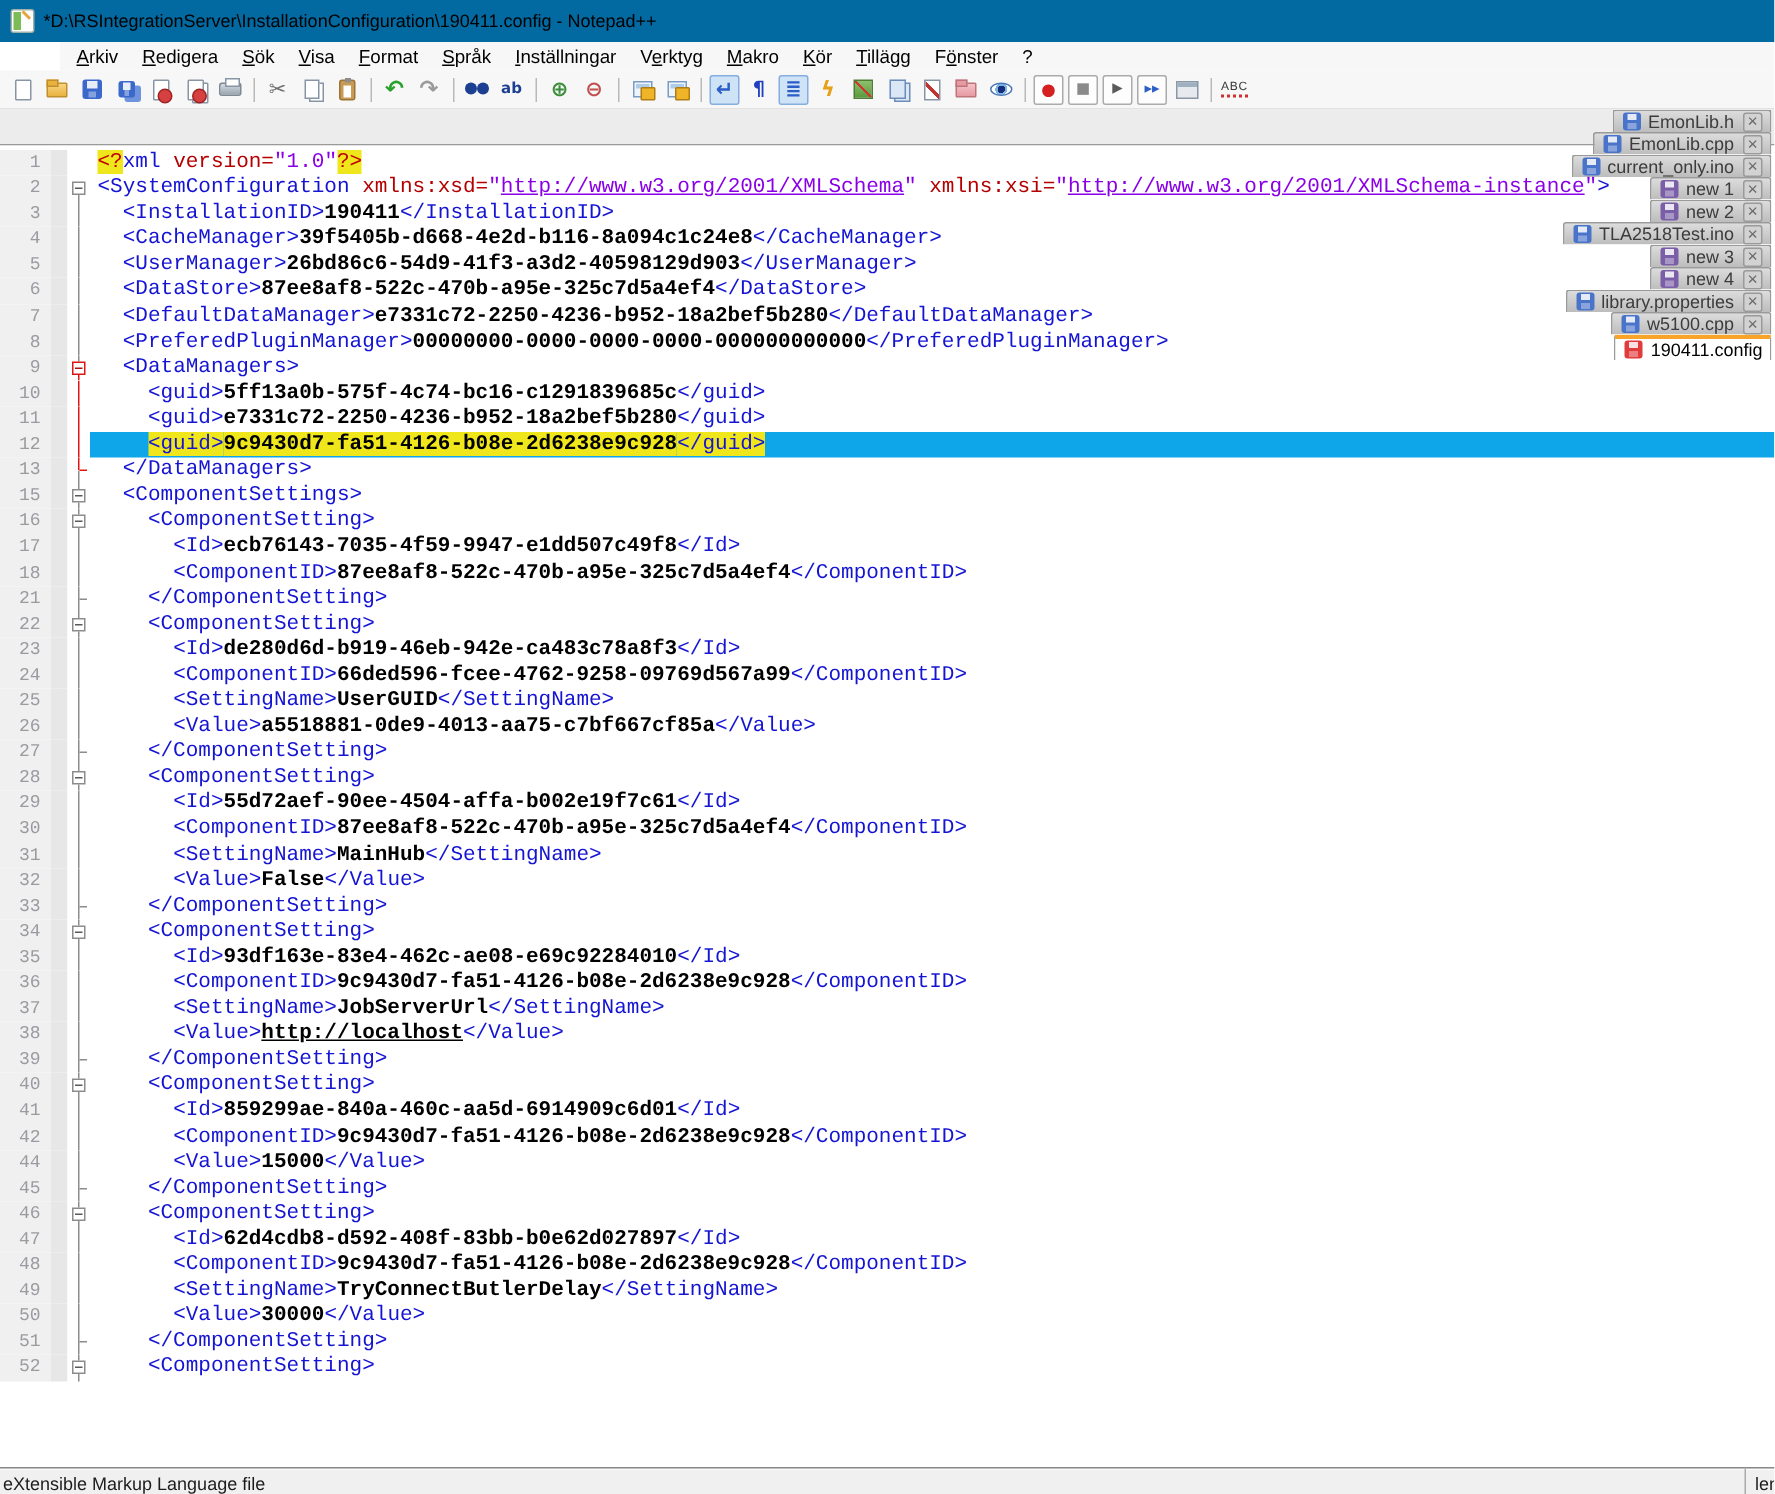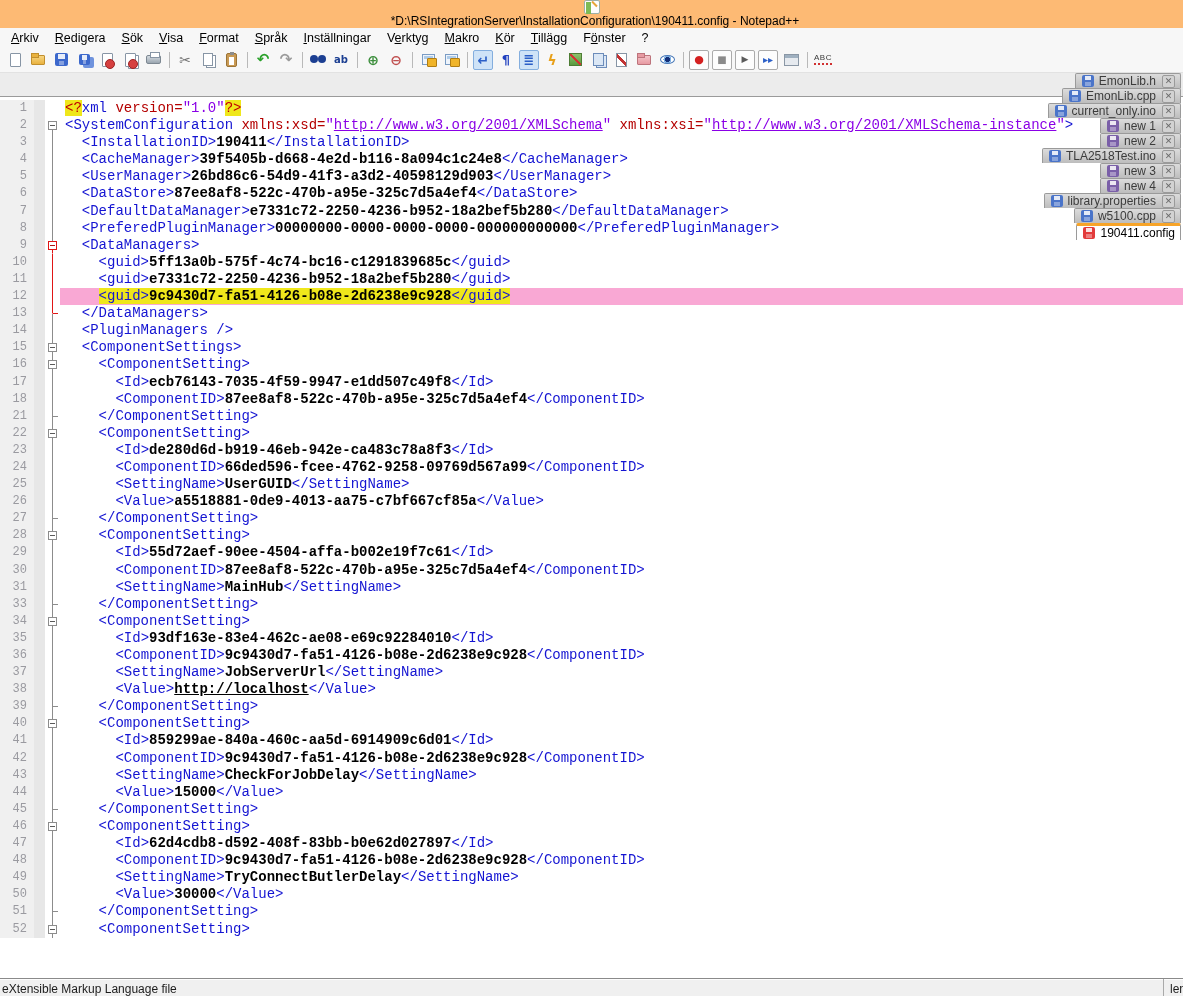--- a/index.html
+++ b/index.html
@@ -2,31 +2,31 @@
 <html><head>
 <meta charset="utf-8">
 <style>
   * { box-sizing: border-box; }
   html,body { margin:0; padding:0; }
   body {
     width:1183px; height:996px; overflow:hidden; position:relative;
     font-family:"Liberation Sans", sans-serif; background:#fff; color:#000;
   }
   
-  .titlebar { height:28px; background:#fdba74; display:flex; align-items:center;
-    padding-left:7px; font-size:12px;flex-direction:column; }
+  .titlebar { height:28px; background:#0369a1; display:flex; align-items:center;
+    padding-left:7px; font-size:12px; }
   .npp-icon { width:16px; height:16px; margin-right:6px; position:relative;
     background:#fdfdfd; border:1px solid #9db0a8; border-radius:2px; }
   .npp-icon::before { content:""; position:absolute; left:1px; top:1px; width:5px; height:12px;
     background:#7dbb56; }
   .npp-icon::after { content:""; position:absolute; right:1px; top:2px; width:7px; height:2px;
     background:#e8a53a; transform:rotate(45deg); }
   
   .menubar { height:19px; background:#f7f7f7; display:flex; align-items:center;
-    font-size:12.5px; padding-left:3px; }
+    font-size:12.5px; padding-left:3px;margin-left:40px; }
   .menu-item { padding:1px 8px; white-space:nowrap; }
   .menu-item u { text-decoration:underline; }
   
   .toolbar { height:26px; background:#f7f7f7; border-bottom:1px solid #e2e2e2;
     display:flex; align-items:center; padding-left:5px; }
   .tbi { width:20px; height:20px; display:inline-flex; align-items:center; justify-content:center;
     margin-right:3px; border:1px solid transparent; border-radius:2px; position:relative; }
   .tbi.pressed { background:#cfe3f7; border-color:#84aede; }
   .tb-sep { width:1px; height:16px; background:#b9b9b9; margin:0 5px 0 3px; }
   .ic { display:block; position:relative; }
@@ -95,21 +95,21 @@
     color:#6b6b6b; font-size:9px; line-height:11px; text-align:center; border-radius:2px; flex:none; }
   
   .editor { height:881px; overflow:hidden; background:#fff;
     font-family:"Liberation Mono","DejaVu Sans Mono",monospace; font-size:14px; padding-top:3px; }
   .row { display:flex; height:17.1px; line-height:17.1px; }
   .ln { width:34px; flex:none; text-align:right; padding-right:7px; background:#f0f0f0;
     color:#9a9aa0; font-size:12px; }
   .bm { width:11px; flex:none; background:#e7e7e7; }
   .fm { width:15px; flex:none; background:#fff; position:relative; }
   .code { flex:1; white-space:pre; padding-left:5px; overflow:hidden; }
-  .row.cur .code { background:#f9a8d4;font-family:Liberation Mono, monospace; }
+  .row.cur .code { background:#0ea5e9;font-family:Liberation Mono, monospace; }
   .mk { background:#efe71b; }
   .g { color:#1414d2; }
   .t { color:#000; font-weight:bold; }
   .a { color:#b40000; }
   .s { color:#8a00e6; }
   .u { color:#8a00e6; text-decoration:underline; }
   .h { color:#c00000; background:#efe71b; }
   .U { color:#000; font-weight:bold; text-decoration:underline; }
   
   .fm.fv { background-image:linear-gradient(#8c8c8c,#8c8c8c); background-repeat:no-repeat;
@@ -410,26 +410,20 @@
       <span class="fm fV"></span>
       <span class="code">    <span class="g mk">&lt;guid&gt;</span><span class="t mk">9c9430d7-fa51-4126-b08e-2d6238e9c928</span><span class="g mk">&lt;/guid&gt;</span></span>
     </div>
     <div class="row">
       <span class="ln">13</span>
       <span class="bm"></span>
       <span class="fm fE"></span>
       <span class="code">  <span class="g">&lt;/DataManagers&gt;</span></span>
     </div>
     <div class="row">
-      <span class="ln">14</span>
-      <span class="bm"></span>
-      <span class="fm fv"></span>
-      <span class="code">  <span class="g">&lt;PluginManagers /&gt;</span></span>
-    </div>
-    <div class="row">
       <span class="ln">15</span>
       <span class="bm"></span>
       <span class="fm fb">
         <span class="fbox"></span>
       </span>
       <span class="code">  <span class="g">&lt;ComponentSettings&gt;</span></span>
     </div>
     <div class="row">
       <span class="ln">16</span>
       <span class="bm"></span>
@@ -514,20 +508,26 @@
       <span class="fm fv"></span>
       <span class="code">      <span class="g">&lt;ComponentID&gt;</span><span class="t">87ee8af8-522c-470b-a95e-325c7d5a4ef4</span><span class="g">&lt;/ComponentID&gt;</span></span>
     </div>
     <div class="row">
       <span class="ln">31</span>
       <span class="bm"></span>
       <span class="fm fv"></span>
       <span class="code">      <span class="g">&lt;SettingName&gt;</span><span class="t">MainHub</span><span class="g">&lt;/SettingName&gt;</span></span>
     </div>
     <div class="row">
+      <span class="ln">32</span>
+      <span class="bm"></span>
+      <span class="fm fv"></span>
+      <span class="code">      <span class="g">&lt;Value&gt;</span><span class="t">False</span><span class="g">&lt;/Value&gt;</span></span>
+    </div>
+    <div class="row">
       <span class="ln">33</span>
       <span class="bm"></span>
       <span class="fm fe"></span>
       <span class="code">    <span class="g">&lt;/ComponentSetting&gt;</span></span>
     </div>
     <div class="row">
       <span class="ln">34</span>
       <span class="bm"></span>
       <span class="fm fb">
         <span class="fbox"></span>
@@ -576,26 +576,20 @@
       <span class="ln">41</span>
       <span class="bm"></span>
       <span class="fm fv"></span>
       <span class="code">      <span class="g">&lt;Id&gt;</span><span class="t">859299ae-840a-460c-aa5d-6914909c6d01</span><span class="g">&lt;/Id&gt;</span></span>
     </div>
     <div class="row">
       <span class="ln">42</span>
       <span class="bm"></span>
       <span class="fm fv"></span>
       <span class="code">      <span class="g">&lt;ComponentID&gt;</span><span class="t">9c9430d7-fa51-4126-b08e-2d6238e9c928</span><span class="g">&lt;/ComponentID&gt;</span></span>
-    </div>
-    <div class="row">
-      <span class="ln">43</span>
-      <span class="bm"></span>
-      <span class="fm fv"></span>
-      <span class="code">      <span class="g">&lt;SettingName&gt;</span><span class="t">CheckForJobDelay</span><span class="g">&lt;/SettingName&gt;</span></span>
     </div>
     <div class="row">
       <span class="ln">44</span>
       <span class="bm"></span>
       <span class="fm fv"></span>
       <span class="code">      <span class="g">&lt;Value&gt;</span><span class="t">15000</span><span class="g">&lt;/Value&gt;</span></span>
     </div>
     <div class="row">
       <span class="ln">45</span>
       <span class="bm"></span>

